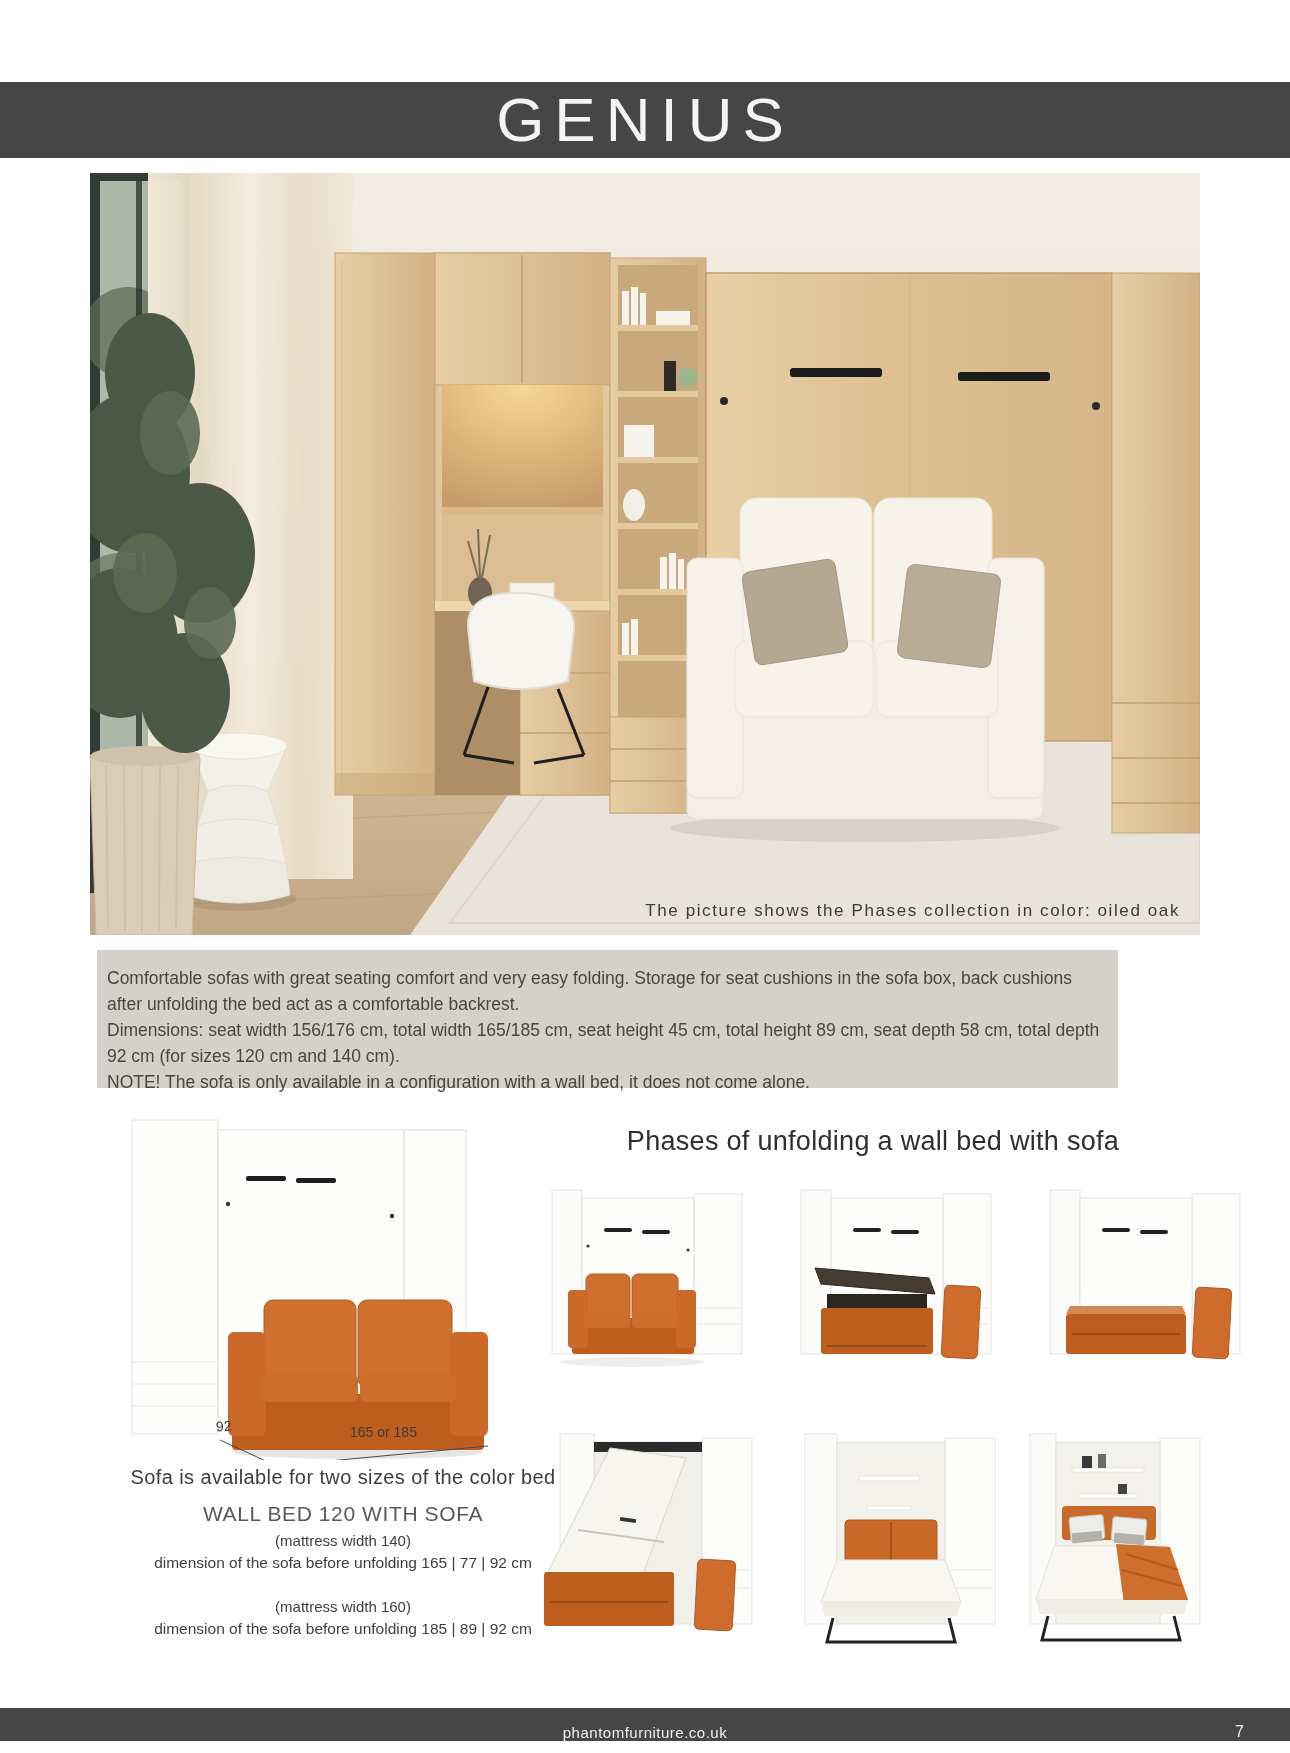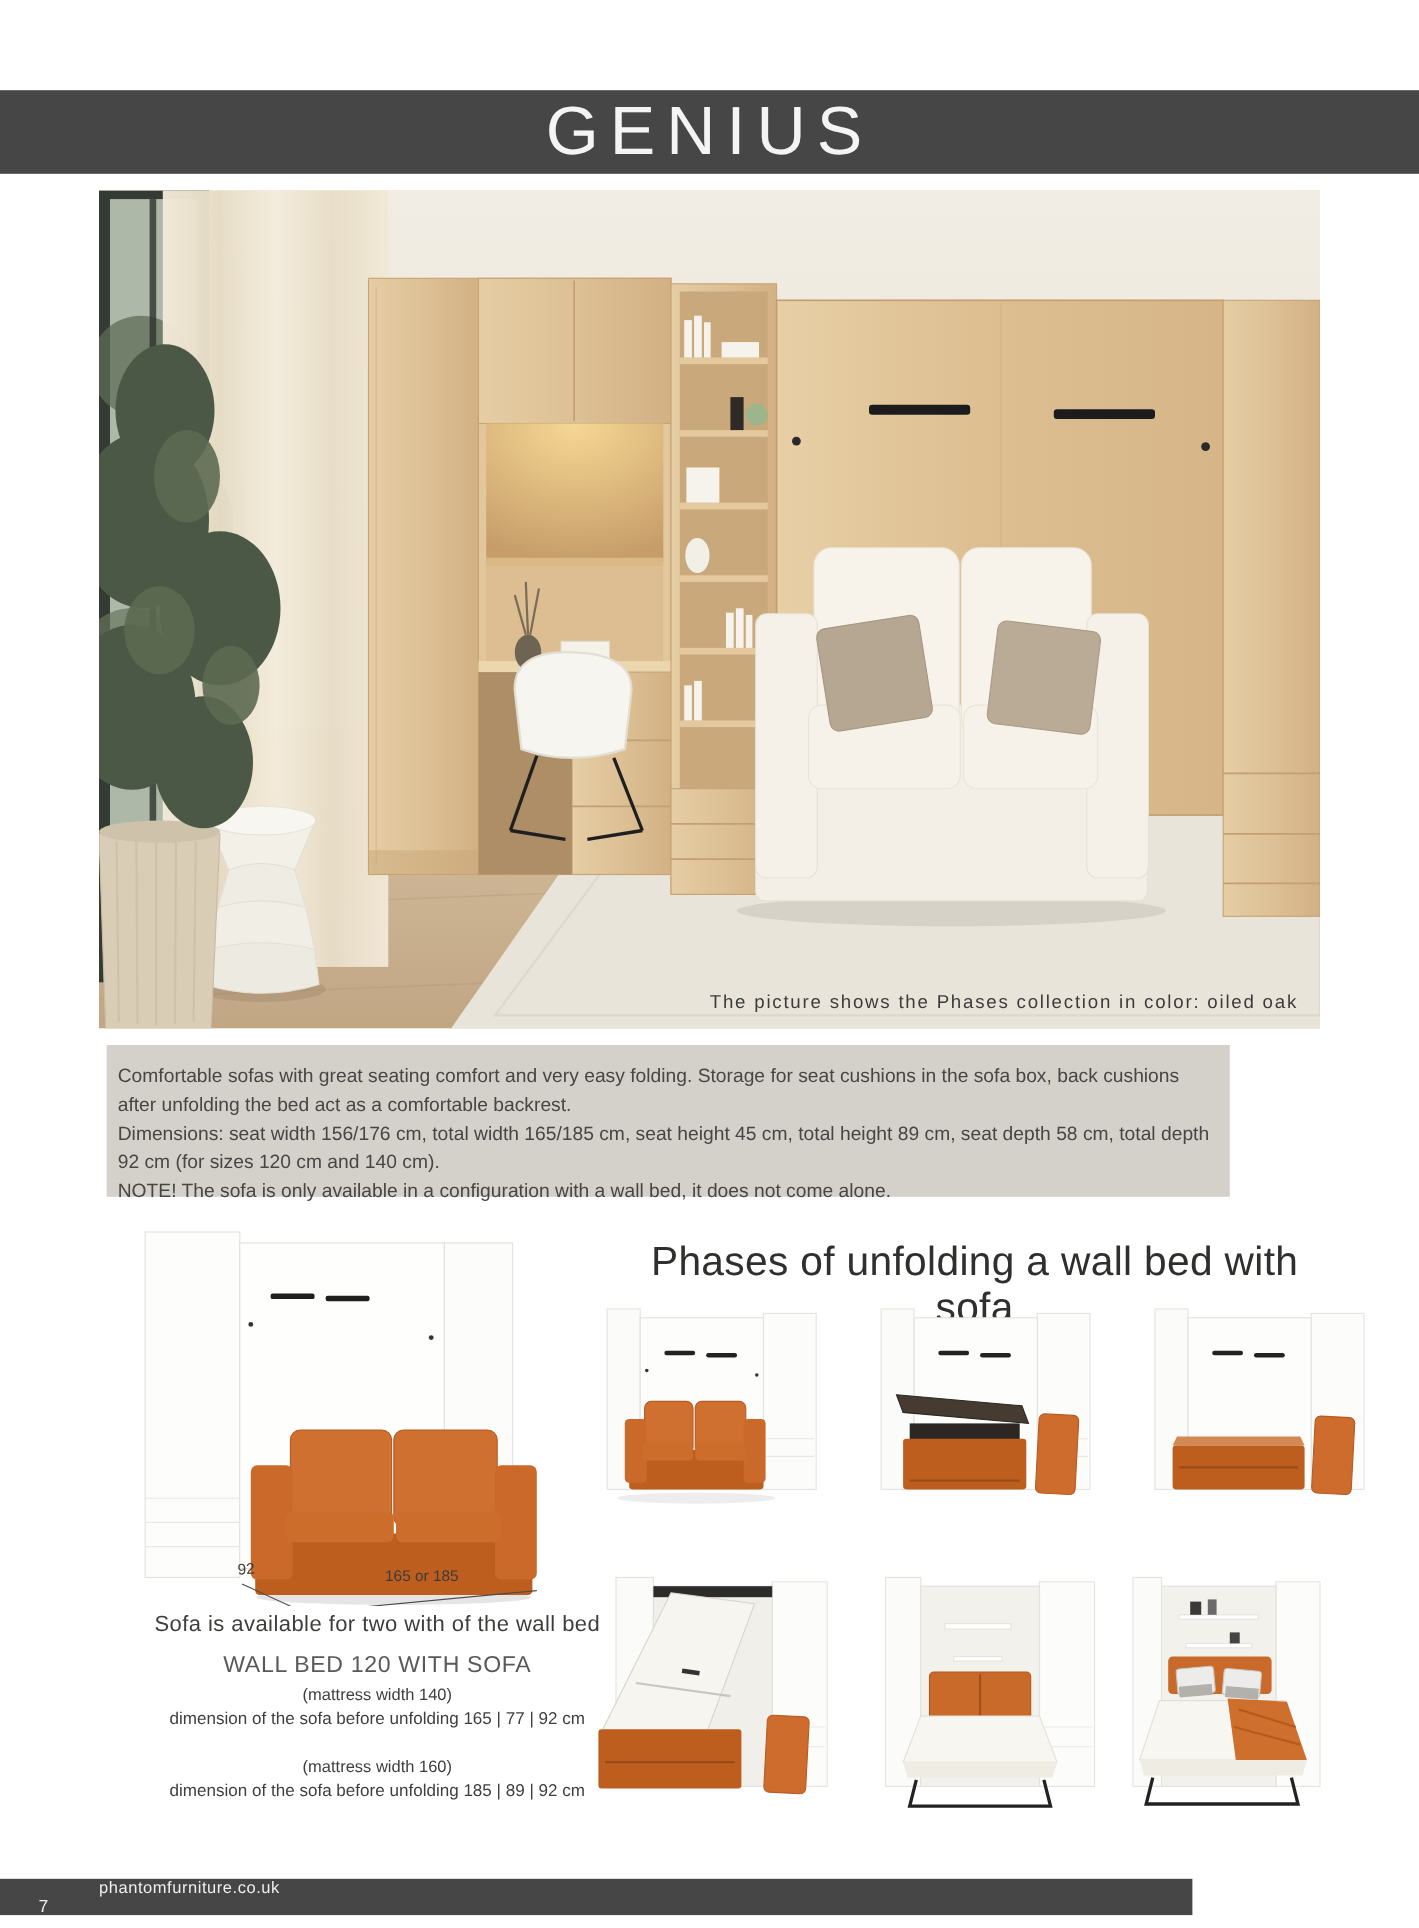--- a/index.html
+++ b/index.html
@@ -27,31 +27,31 @@
   .dim-width{left:232px;top:312px;}
   .availability{position:absolute;left:108px;top:1426px;width:470px;text-align:center;
                 font-size:20px;color:#3d3d3b;letter-spacing:0.4px;}
   .models{position:absolute;left:108px;top:1462px;width:470px;text-align:center;}
   .model{margin-bottom:26px;}
   .model-name{font-size:21px;color:#58595b;letter-spacing:0.6px;}
   .model-mattress{font-size:15px;color:#3e3e3c;margin-top:6px;}
   .model-dim{font-size:15.5px;color:#3e3e3c;margin-top:5px;}
 
   
-  .phases-title{position:absolute;left:556px;top:1086px;width:660px;text-align:center;
-                font-size:37px;color:#2f2f2d;letter-spacing:0.3px;}
+  .phases-title{position:absolute;left:543px;top:1086px;width:660px;text-align:center;
+                font-size:27px;color:#2f2f2d;letter-spacing:0.3px;}
   .phase{position:absolute;}
   .p-r1{top:1136px;width:218px;height:200px;}
   .p-r2{top:1380px;width:218px;height:236px;}
   .p-c1{left:538px;}  .p-c2{left:787px;}  .p-c3{left:1036px;}
   .p4{left:524px;width:240px;} .p5{left:775px;width:235px;} .p6{left:1020px;width:185px;}
 
   
-  .footer-band{position:absolute;left:0;top:1668px;width:1084px;height:33px;background:#464646;
-               display:flex;align-items:flex-start;flex-direction:column;}
+  .footer-band{position:absolute;left:0;top:1668px;width:1290px;height:33px;background:#464646;
+               display:flex;align-items:flex-end;}
   .footer-site{flex:1;text-align:center;color:#efefed;font-size:15px;letter-spacing:0.5px;padding-left:90px;}
   .footer-page{width:90px;text-align:right;padding-right:46px;box-sizing:border-box;color:#efefed;font-size:16px;}
 </style>
 </head>
 <body>
 
 <div class="page">
 
   <div class="header-band">
     <div class="header-title">GENIUS</div>
@@ -279,21 +279,21 @@
       </g>
       <g stroke="#4a4a48" stroke-width="1">
         <line x1="102" y1="328" x2="150" y2="350"></line>
         <line x1="158" y1="354" x2="370" y2="334"></line>
       </g>
     </svg>
     <div class="dim-label dim-92">92</div>
     <div class="dim-label dim-width">165 or 185</div>
   </div>
 
-  <div class="availability">Sofa is available for two with of the wall bed</div>
+  <div class="availability">Sofa is available for two sizes of the color bed</div>
 
   <div class="models">
     <div class="model">
       <div class="model-name">WALL BED 120 WITH SOFA</div>
       <div class="model-mattress">(mattress width 140)</div>
       <div class="model-dim">dimension of the sofa before unfolding 165 | 77 | 92 cm</div>
     </div>
     <div class="model">
       <div class="model-mattress">(mattress width 160)</div>
       <div class="model-dim">dimension of the sofa before unfolding 185 | 89 | 92 cm</div>

